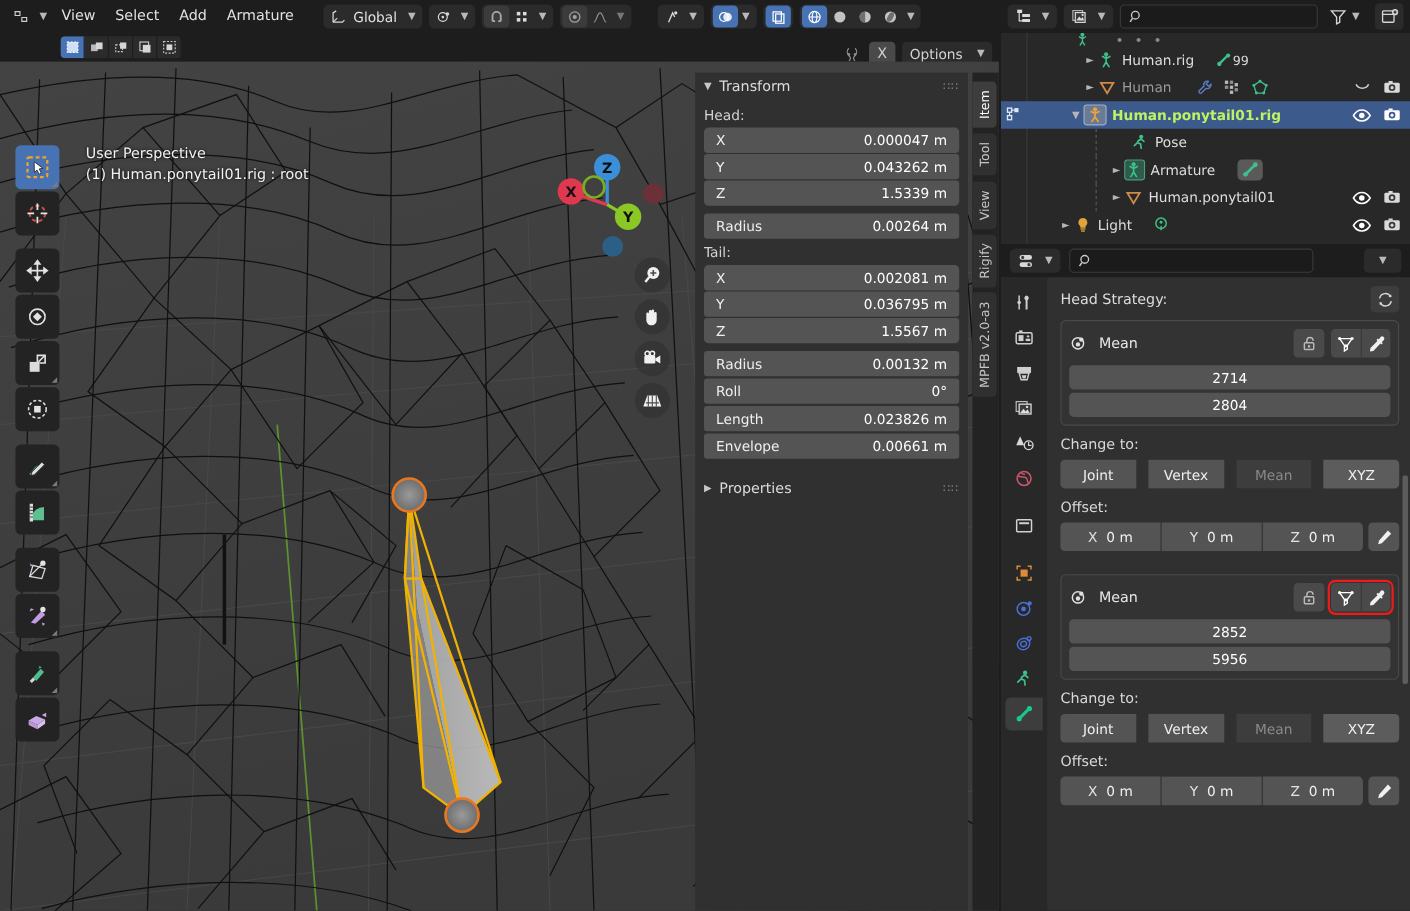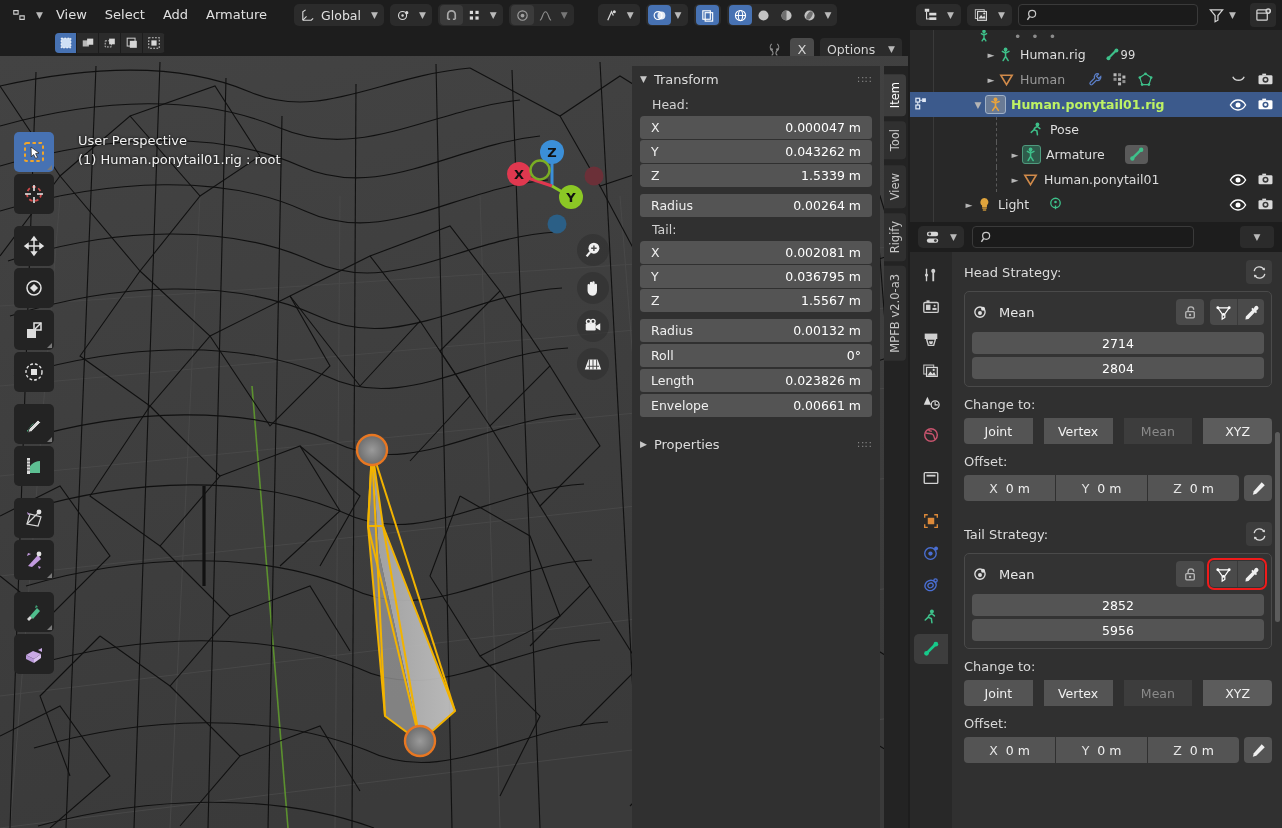--- a/index.html
+++ b/index.html
@@ -57,21 +57,21 @@
   
   #gizmo { left:495px; top:72px; width:110px; height:110px; }
   #vbtns { left:577px; top:178px; display:flex; flex-direction:column; gap:6px; }
   .vbtn { width:32px; height:32px; border-radius:50%; background:rgba(45,45,45,.55); display:flex; align-items:center; justify-content:center; }
 
   
   #npanel { left:632px; top:66px; width:248px; bottom:0; background:#303030; }
   .panel-hdr { display:flex; align-items:center; height:26px; padding:0 8px; font-size:13px; color:#dcdcdc; }
   .tri { font-size:9px; margin-right:7px; color:#c7c7c7; }
   .grip { margin-left:auto; color:#8b8b8b; font-size:10px; letter-spacing:1px; }
-  .sublabel { font-size:12.5px; color:#d2d2d2; padding:5px 10px 4px 20px; }
+  .sublabel { font-size:12.5px; color:#d2d2d2; padding:5px 10px 4px 8px; }
   .fieldwrap { padding:0 8px; display:flex; flex-direction:column; gap:2px; }
   .fieldwrap.grouped { gap:1px; }
   .field { height:23px; background:#545454; border-radius:3px; display:flex; align-items:center; justify-content:space-between; padding:0 11px; font-size:12.5px; color:#f2f2f2; }
   .field .k { color:#efefef; }
   .field .v { color:#ffffff; }
   .rounded-top { border-radius:4px 4px 3px 3px; }
   .rounded-bot { border-radius:3px 3px 4px 4px; }
   .spacer6 { height:7px; }
 
   
@@ -1093,31 +1093,20 @@
           </div>
           <div class="penbtn">
             <svg width="17" height="17" viewBox="0 0 18 18">
                 <path d="M12.4 2.4l3.2 3.2-9 9L3 15.6l1-3.6z" fill="#f0f0f0"></path>
               </svg>
           </div>
         </div>
       </div>
 
       <div class="sect" style="margin-top:21px;">
-        <div class="sect-title">
-          <span>Tail Strategy:</span>
-          <span class="refresh">
-            <svg width="17" height="17" viewBox="0 0 18 18">
-                <path d="M3.4 7.6A5.6 5.6 0 0114 6.4" fill="none" stroke="#d8d8d8" stroke-width="1.4"></path>
-                <path d="M14.6 10.4A5.6 5.6 0 014 11.6" fill="none" stroke="#d8d8d8" stroke-width="1.4"></path>
-                <path d="M14.4 3.6l.4 3-3-.6z" fill="#d8d8d8"></path>
-                <path d="M3.6 14.4l-.4-3 3 .6z" fill="#d8d8d8"></path>
-              </svg>
-          </span>
-        </div>
         <div class="box">
           <div class="box-top">
             <span>
               <svg width="19" height="19" viewBox="0 0 20 20">
                   <circle cx="8.4" cy="9.6" r="5.4" fill="none" stroke="#e0e0e0" stroke-width="1.4"></circle>
                   <circle cx="11.6" cy="6" r="2.1" fill="#e0e0e0"></circle>
                   <circle cx="8.4" cy="10.6" r="2.1" fill="#e0e0e0"></circle>
                 </svg>
             </span>
             <span class="box-name">Mean</span>

